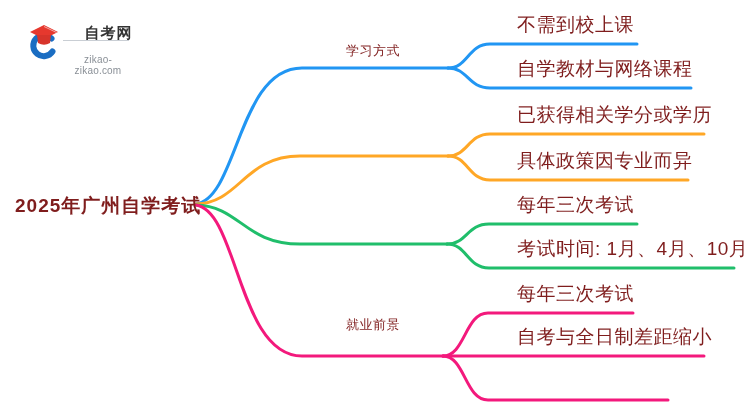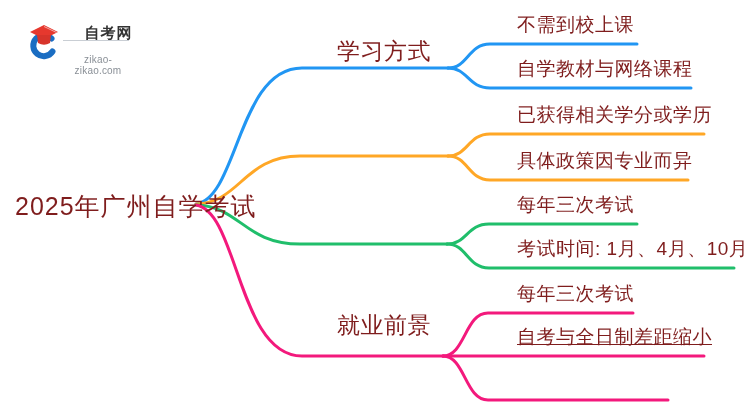--- a/index.html
+++ b/index.html
@@ -5,22 +5,22 @@
   html,body{margin:0;padding:0;background:#fff;}
   #stage{
     position:relative;width:750px;height:410px;background:#ffffff;
     overflow:hidden;font-family:"Liberation Sans","DejaVu Sans",sans-serif;
   }
   #edges{position:absolute;left:0;top:0;width:750px;height:410px;}
   .label{
     position:absolute;white-space:nowrap;color:#7f1d1d;
     line-height:24px;letter-spacing:0.5px;
   }
-  .root-label{font-size:25px;line-height:30px;letter-spacing:1px;}
-  .branch-label{font-size:23px;}
+  .root-label{font-size:19px;line-height:30px;letter-spacing:1px;font-weight:bold;}
+  .branch-label{font-size:13px;margin-left:9px;}
   .leaf-label{font-size:19px;}
   
   .logo{position:absolute;left:27px;top:22px;width:120px;height:40px;cursor:pointer;}
   .logo-icon{position:absolute;left:0;top:0;}
   .logo-title{
     position:absolute;left:49px;top:2px;width:65px;text-align:center;
     font-size:15px;font-weight:bold;color:#333;letter-spacing:1px;
   }
   .logo-divider{position:absolute;left:36px;top:18px;width:66px;height:1px;background:#c9ced4;}
   .logo-domain{
@@ -73,15 +73,15 @@
   <div class="label leaf-label" style="left:517px;top:13px;">不需到校上课</div>
   <div class="label leaf-label" style="left:517px;top:57px;">自学教材与网络课程</div>
 
   <div class="label leaf-label" style="left:517px;top:103px;">已获得相关学分或学历</div>
   <div class="label leaf-label" style="left:517px;top:149px;">具体政策因专业而异</div>
 
   <div class="label leaf-label" style="left:517px;top:193px;">每年三次考试</div>
   <div class="label leaf-label" style="left:517px;top:237px;">考试时间: 1月、4月、10月</div>
 
   <div class="label leaf-label" style="left:517px;top:282px;">每年三次考试</div>
-  <div class="label leaf-label" style="left:517px;top:325px;text-decoration:underline;">自考与全日制差距缩小</div>
+  <div class="label leaf-label" style="left:517px;top:325px;">自考与全日制差距缩小</div>
 
 </div>
 
 </body></html>

